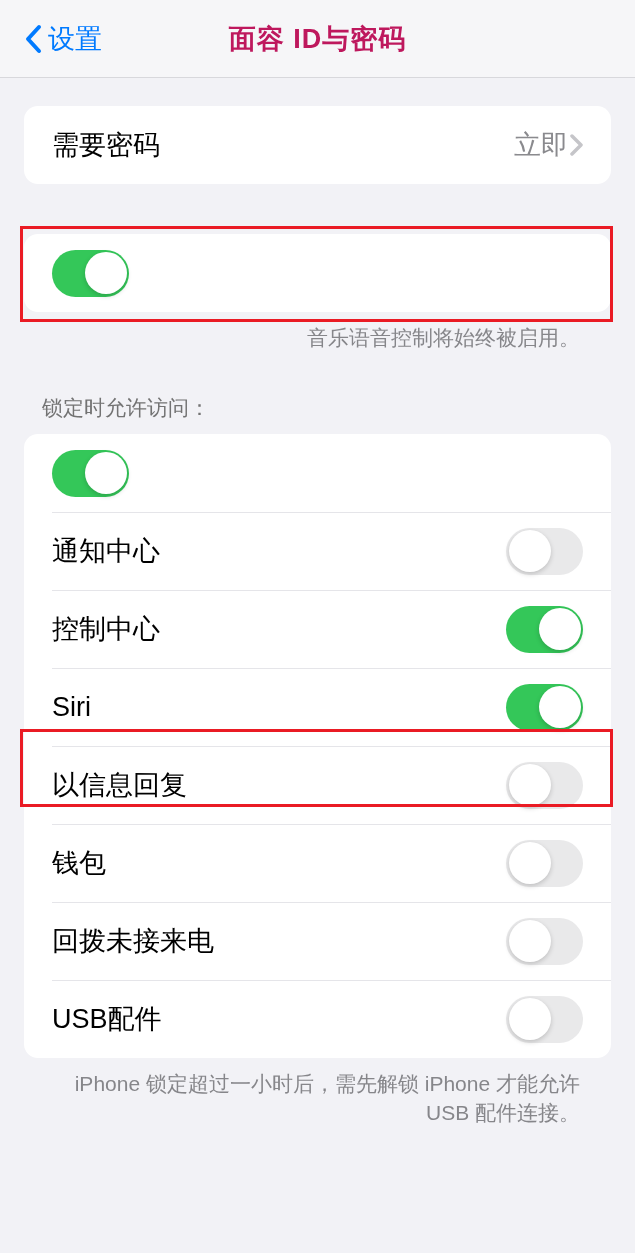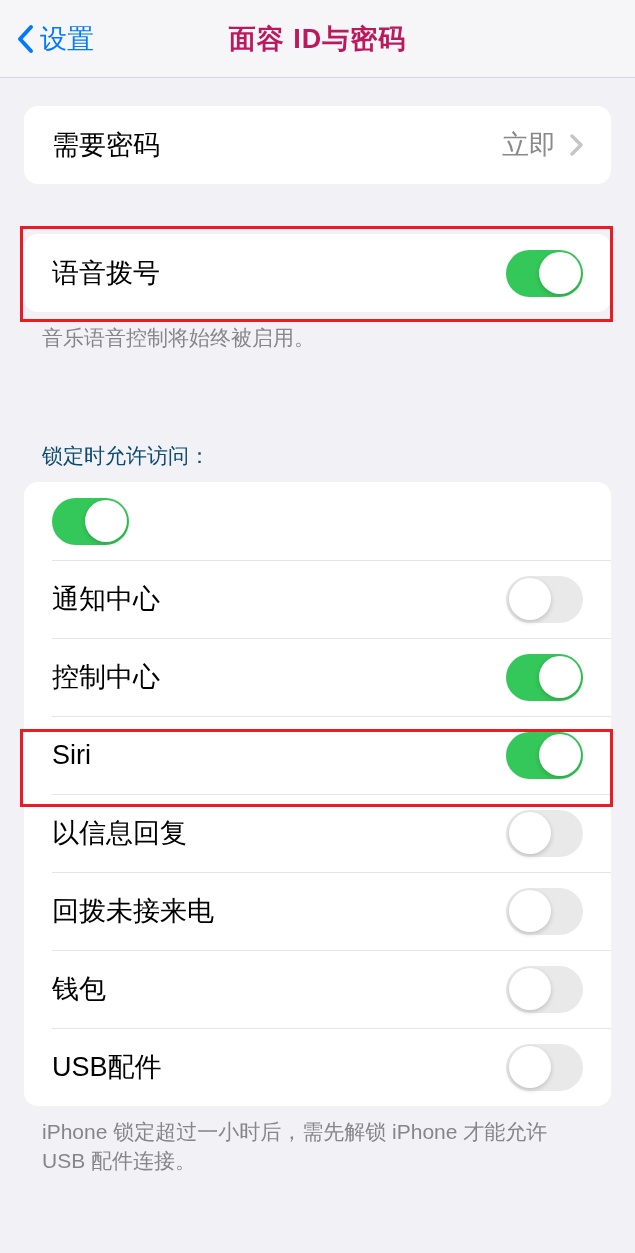--- a/index.html
+++ b/index.html
@@ -18,21 +18,21 @@
       height: 78px;
       background: #f6f6f8;
       display: flex;
       align-items: center;
       position: relative;
       border-bottom: 1px solid #d8d8dc;
     }
     .back-button {
       display: flex;
       align-items: center;
-      padding-left: 16px;
+      padding-left: 24px;
       gap: 6px;
     }
     .chevron-left {
       width: 18px;
       height: 30px;
       display: inline-block;
     }
     .chevron-left svg {
       width: 100%;
       height: 100%;
@@ -80,21 +80,21 @@
       height: 1px;
       background: #e5e5e9;
     }
     .row-label {
       font-size: 27px;
       color: #000;
     }
     .row-right {
       display: flex;
       align-items: center;
-      gap: 14px;
+      gap: 2px;
     }
     .row-value {
       font-size: 27px;
       color: #8a8a8e;
     }
     .chevron-right {
       width: 13px;
       height: 22px;
       display: inline-block;
     }
@@ -128,26 +128,26 @@
       right: 2.5px;
     }
     .toggle.off .toggle-knob {
       left: 2.5px;
     }
     .footer-text {
       color: #86868a;
       font-size: 21px;
       padding: 12px 55px 0 42px;
       line-height: 1.35;
+      text-align: right;
     }
     .section-header {
-      color: #0c4a6e;
+      color: #737373;
       font-size: 21px;
       padding: 0 42px 12px 42px;
-      margin-top: 48px;
     }
     .spacer-mid {
       height: 50px;
     }
     .spacer-section {
       height: 42px;
     }
     .highlight-box {
       position: absolute;
       border: 3px solid #ea1b24;
@@ -196,21 +196,20 @@
             </svg>
         </span>
       </div>
     </div>
   </div>
 
   <div class="spacer-mid"></div>
 
   <div class="group">
     <div class="row">
-      <span class="row-label">语音拨号</span>
       <div class="toggle on">
         <div class="toggle-knob"></div>
       </div>
     </div>
   </div>
   <div class="footer-text">音乐语音控制将始终被启用。</div>
 
   <div class="spacer-section"></div>
 
   <div class="section-header">锁定时允许访问：</div>
@@ -239,27 +238,27 @@
           <div class="toggle-knob"></div>
         </div>
       </div>
       <div class="row">
         <span class="row-label">以信息回复</span>
         <div class="toggle off">
           <div class="toggle-knob"></div>
         </div>
       </div>
       <div class="row">
+        <span class="row-label">钱包</span>
+        <div class="toggle off">
+          <div class="toggle-knob"></div>
+        </div>
+      </div>
+      <div class="row">
         <span class="row-label">回拨未接来电</span>
-        <div class="toggle off">
-          <div class="toggle-knob"></div>
-        </div>
-      </div>
-      <div class="row">
-        <span class="row-label">钱包</span>
         <div class="toggle off">
           <div class="toggle-knob"></div>
         </div>
       </div>
       <div class="row">
         <span class="row-label">USB配件</span>
         <div class="toggle off">
           <div class="toggle-knob"></div>
         </div>
       </div>

